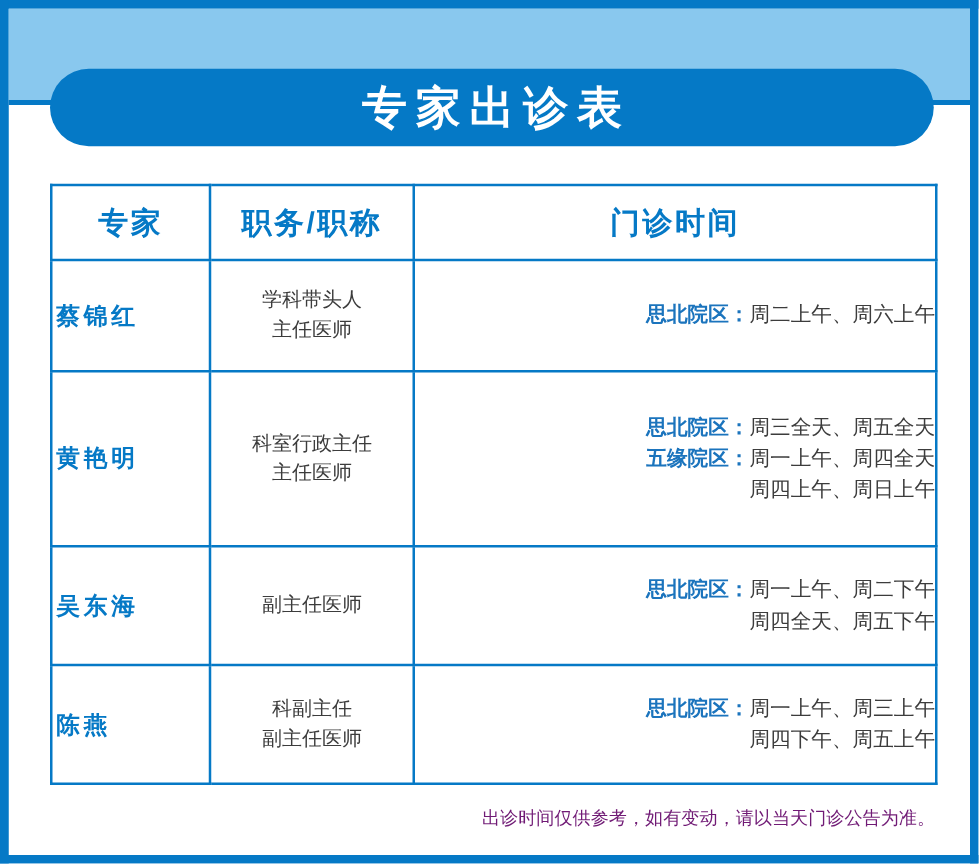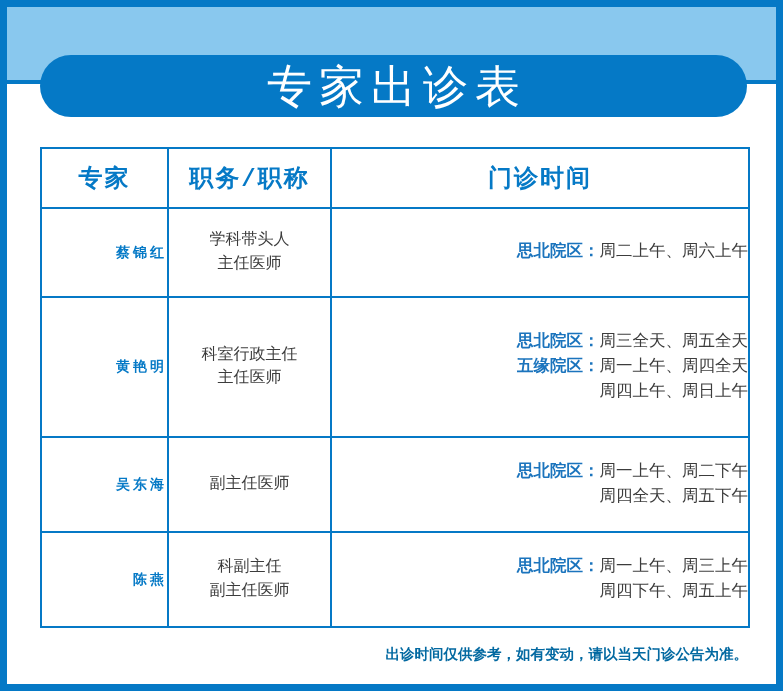--- a/index.html
+++ b/index.html
@@ -56,36 +56,35 @@
     width: 707px;
     height: 62px;
     background: #0579c6;
     border-radius: 31px;
     display: flex;
     align-items: center;
     justify-content: center;
   }
   .title-text {
     color: #ffffff;
-    font-size: 45px;
-    font-weight: normal;
+    font-size: 36px;
+    font-weight: bold;
     letter-spacing: 7px;
     text-indent: 7px;
     line-height: 1;
     white-space: nowrap;
   }
 
   
   .table-wrap {
     position: absolute;
     left: 40px;
     top: 147px;
     width: 708px;
     height: 481px;
-    font-family: Liberation Mono, monospace;
   }
   table.schedule {
     width: 708px;
     height: 481px;
     border-collapse: collapse;
     table-layout: fixed;
     background: #ffffff;
   }
   table.schedule td,
   table.schedule th {
@@ -103,23 +102,23 @@
     text-align: center;
     color: #0579c6;
     font-size: 24px;
     font-weight: bold;
     letter-spacing: 2px;
     white-space: nowrap;
   }
 
   
   .cell-name {
-    text-align: right;
+    text-align: left;
     color: #0579c6;
-    font-size: 14px;
+    font-size: 19px;
     font-weight: bold;
     letter-spacing: 3px;
     text-indent: 3px;
     white-space: nowrap;
   }
 
   
   .cell-title {
     text-align: center;
     color: #3c3c3c;
@@ -149,23 +148,23 @@
     width: 92px;
   }
 
   
   .footnote {
     position: absolute;
     left: 40px;
     top: 645px;
     width: 708px;
     text-align: right;
-    color: #0369a1;
+    color: #701a75;
     font-size: 14.5px;
-    font-weight: bold;
+    font-weight: normal;
     white-space: nowrap;
   }
 </style>
 </head>
 <body>
 
 <div id="poster">
 
   <div class="frame-strip frame-top"></div>
   <div class="frame-strip frame-left"></div>

